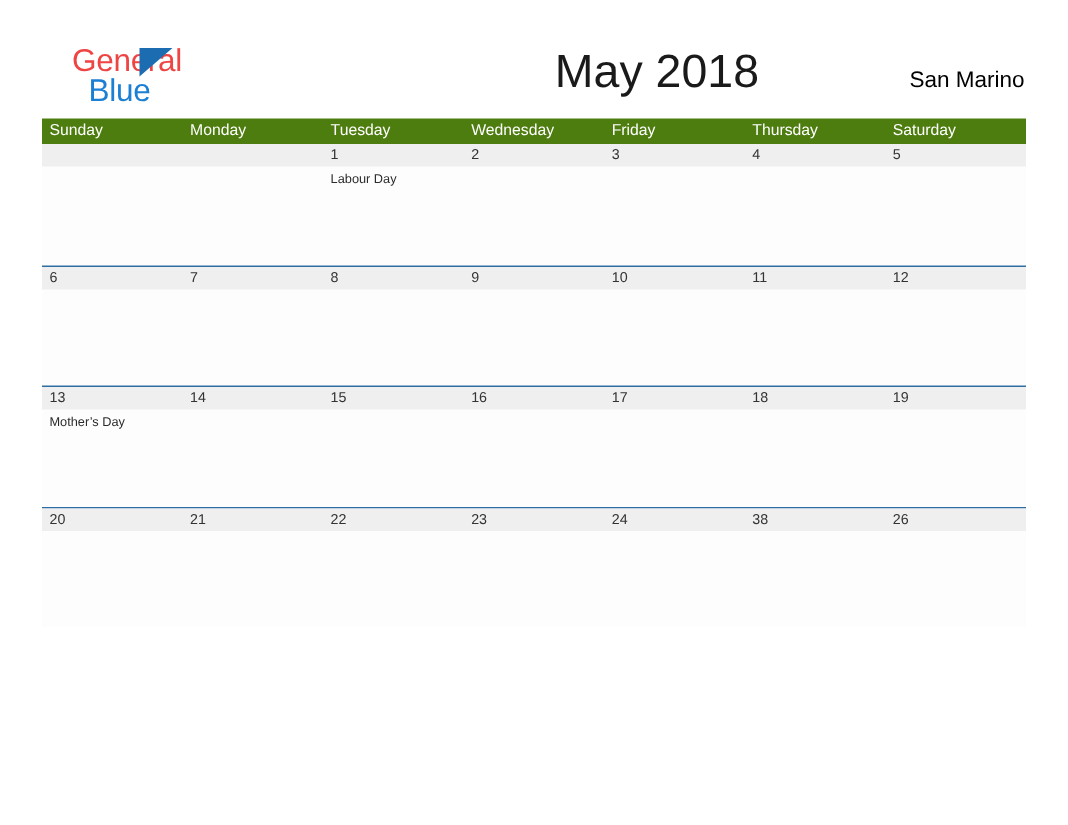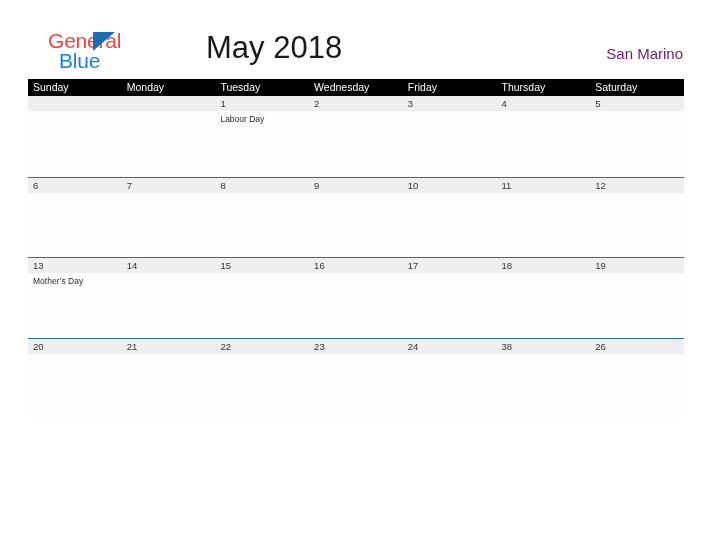--- a/index.html
+++ b/index.html
@@ -64,49 +64,49 @@
     color: #1b7fd4;
     letter-spacing: -0.2px;
     white-space: nowrap;
   }
 
   .month-title {
     position: absolute;
     left: 206px;
     top: 30px;
     width: 300px;
-    text-align: left;
+    text-align: right;
     font-size: 31px;
     color: #1a1a1a;
     letter-spacing: 0px;
     white-space: nowrap;
   }
 
   .location {
     position: absolute;
     right: 29px;
     top: 45px;
     font-size: 15px;
-    color: #701a75;
+    color: #000000;
     white-space: nowrap;
   }
 
   
   .calendar {
     position: absolute;
     left: 28px;
     top: 79px;
     width: 656px;
   }
 
   .dow-row {
     display: flex;
     width: 656px;
     height: 17px;
-    background: #000000;
+    background: #4d7c0f;
   }
   .dow-cell {
     width: 93.71px;
     height: 17px;
     box-sizing: border-box;
     padding-left: 5px;
     color: #ffffff;
     font-size: 10.5px;
     line-height: 17px;
     white-space: nowrap;

